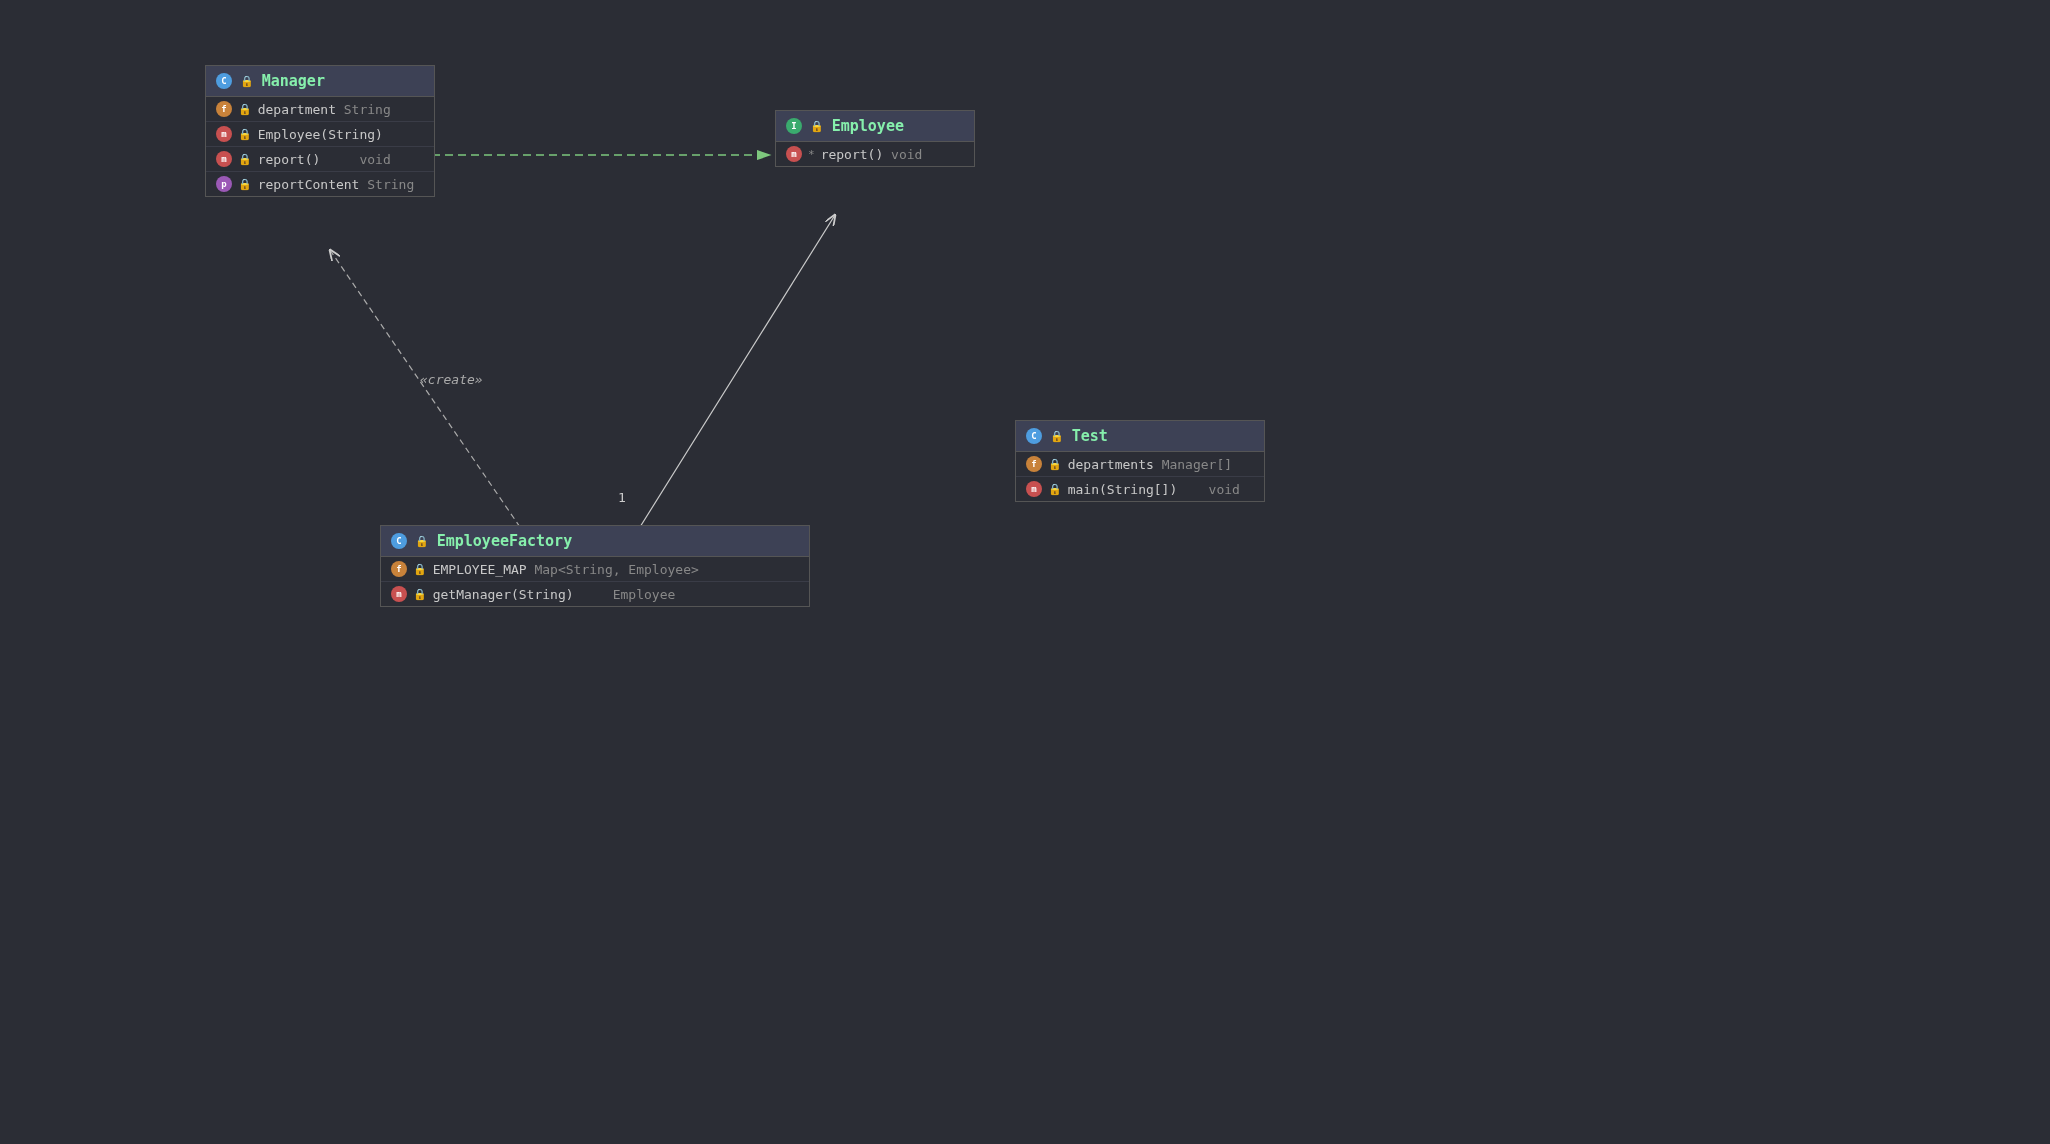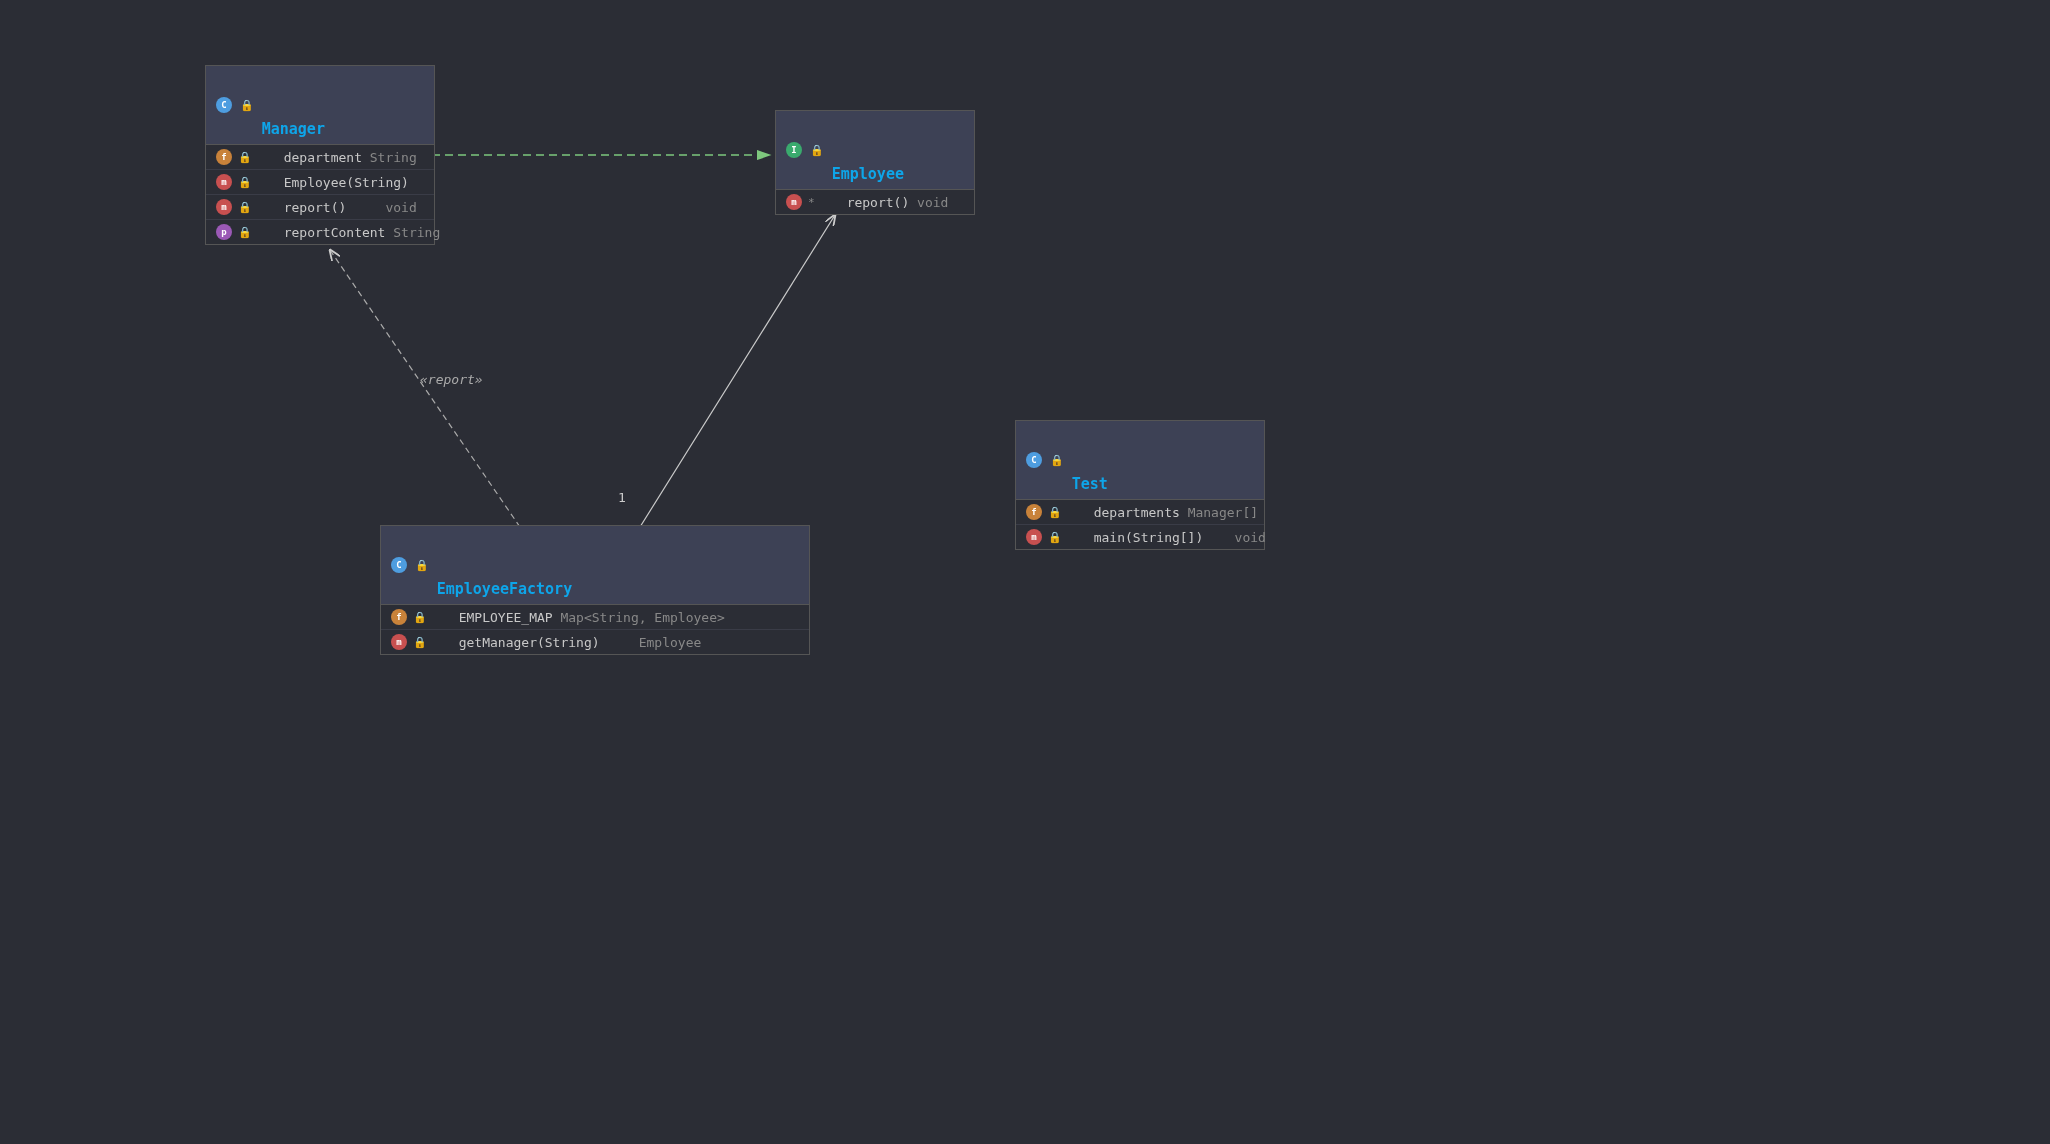--- a/index.html
+++ b/index.html
@@ -38,24 +38,23 @@
     .uml-header {
       background-color: #3d4155;
       padding: 6px 10px;
       display: flex;
       align-items: center;
       gap: 8px;
       border-bottom: 1px solid #555;
     }
 
     .uml-header .class-name {
-      color: #0ea5e9;
+      color: #86efac;
       font-size: 15px;
       font-weight: bold;
-      margin-top: 48px;
     }
 
     .uml-row {
       display: flex;
       align-items: center;
       gap: 6px;
       padding: 4px 10px;
       border-bottom: 1px solid #3a3c47;
       color: #c8c8c8;
       font-size: 13px;
@@ -88,21 +87,20 @@
 
     
     .vis-icon {
       font-size: 11px;
       color: #888;
       flex-shrink: 0;
     }
 
     .row-text {
       color: #c8c8c8;
-      margin-left: 26px;
     }
 
     .row-type {
       color: #888;
     }
 
     .label-text {
       position: absolute;
       color: #aaa;
       font-size: 13px;
@@ -206,17 +204,17 @@
       <span class="vis-icon">🔒</span>
       <span class="row-text">departments <span class="row-type">Manager[]</span></span>
     </div>
     <div class="uml-row">
       <span class="icon-circle icon-m">m</span>
       <span class="vis-icon">🔒</span>
       <span class="row-text">main(String[]) &nbsp;&nbsp; <span class="row-type">void</span></span>
     </div>
   </div>
 
-  <div class="label-text" style="left: 420px; top: 372px;">«report»</div>
+  <div class="label-text" style="left: 420px; top: 372px;">«create»</div>
 
   <div class="label-text" style="left: 618px; top: 490px; font-style: normal; color: #ccc;">1</div>
 
 </div>
 
 </body></html>

